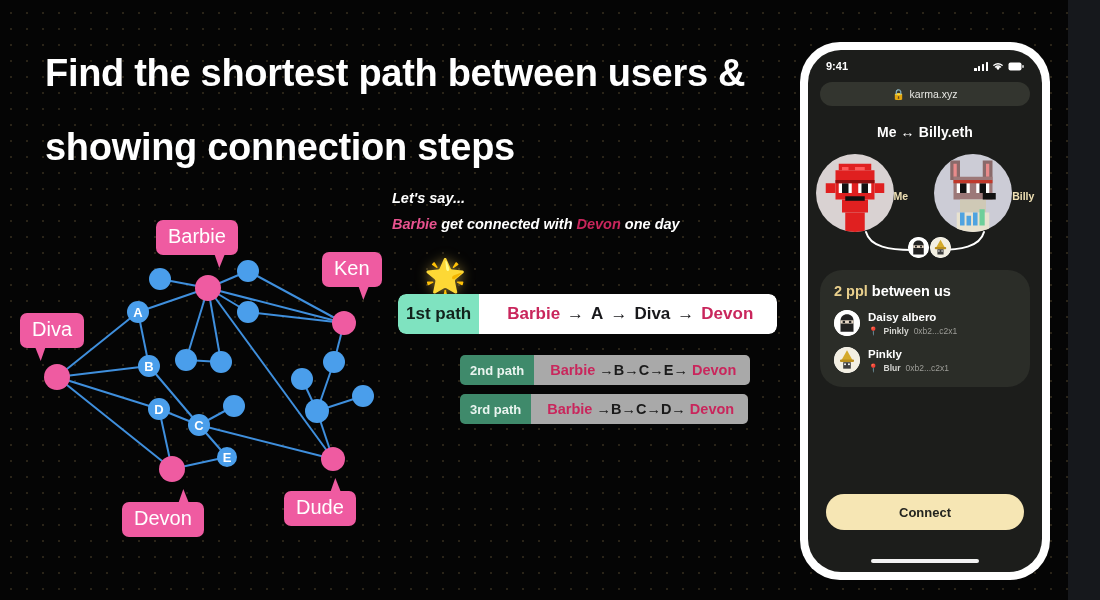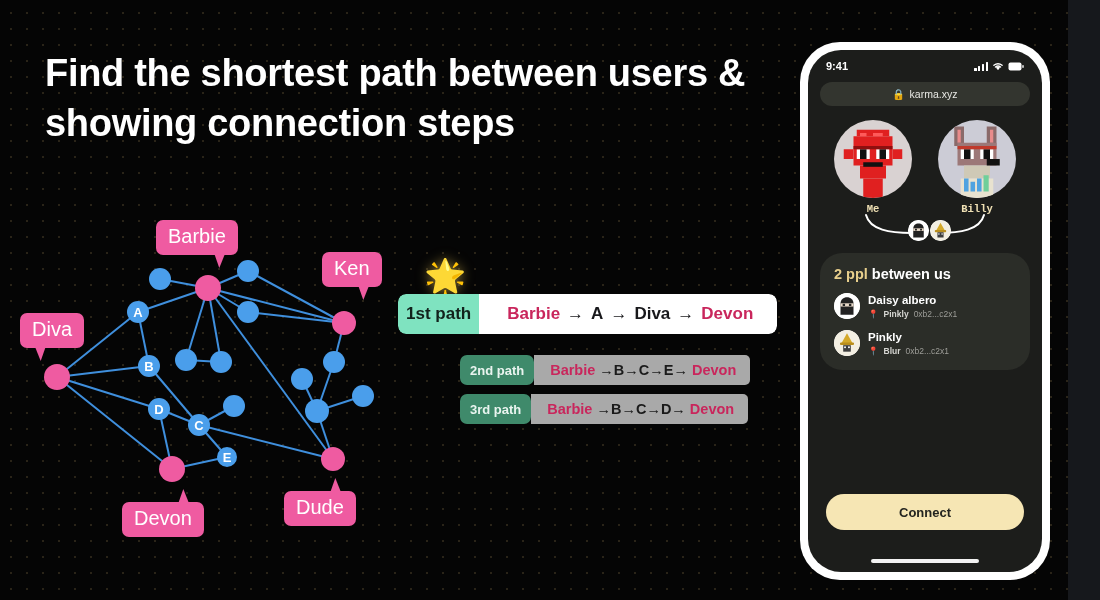--- a/index.html
+++ b/index.html
@@ -26,41 +26,41 @@
   
   #headline {
     position: absolute; left: 45px; top: 48px;
     width: 720px;
     color: #ffffff;
     font-size: 38px;
     font-weight: bold;
     line-height: 1.32;
     letter-spacing: -0.3px;
   }
-  #headline .l2 { display:block; }
+  #headline .l2 { display:block;margin-top:24px; }
 
   
   #caption {
     position: absolute; left: 392px; top: 186px;
     font-size: 14.5px; font-style: italic; font-weight: bold;
     color: #ffffff; line-height: 1.76;
     white-space: nowrap;
   }
   .c-barbie { color: #e8538f; }
   .c-devon  { color: #c9265c; }
 
   
   .path-row {
     position: absolute;
     display: flex; align-items: stretch;
     border-radius: 7px; overflow: hidden;
   }
   .path-badge {
     display: flex; align-items: center; justify-content: center;
-    font-weight: bold; white-space: nowrap; border-radius: 7px;
+    font-weight: bold; white-space: nowrap;
   }
   .path-body {
     display: flex; align-items: center;
     font-weight: bold; white-space: nowrap;
   }
 
   
   #path1 { left: 398px; top: 294px; height: 40px; border-radius: 8px; }
   #path1 .path-badge {
     background: #7fe3c0; color: #12221c;
@@ -145,21 +145,21 @@
     gap:4px; color:#e7e7e3; font-size:10.5px;
   }
   #apptitle {
     margin-top: 18px; text-align:center; color:#ffffff;
     font-size: 14px; font-weight: bold; letter-spacing:.1px;
   }
   #avatars {
     margin-top: 14px; display:flex; justify-content:center; gap: 26px;
     position: relative;
   }
-  .av-wrap { display:flex; flex-direction:column; align-items:center;font-family:Liberation Mono, monospace; }
+  .av-wrap { display:flex; flex-direction:row; align-items:center; }
   .av { width: 78px; height: 78px; border-radius: 50%; overflow:hidden;
         display:flex; align-items:center; justify-content:center; }
   .av-name { margin-top: 5px; font-size: 10.5px; font-weight:bold; color:#efe0b4; }
   #connector { position: relative; height: 30px; margin-top: -2px; }
   #connector svg { position:absolute; left:0; top:0; }
   .chip {
     position:absolute; top: 7px; width: 21px; height: 21px; border-radius:50%;
     background:#fff; display:flex; align-items:center; justify-content:center;
     font-size: 11px; overflow:hidden;
   }
@@ -195,20 +195,24 @@
 <body>
 
 <div id="stage">
   <div id="canvas">
 
     <div id="headline">
       <span class="l1">Find the shortest path between users &amp;</span>
       <span class="l2">showing connection steps</span>
     </div>
 
+    <div id="caption">
+      <div>Let's say...</div>
+      <div><span class="c-barbie">Barbie</span><span> get connected with </span><span class="c-devon">Devon</span><span> one day</span></div>
+    </div>
 
     <div id="graph">
       <svg id="graph-edges" width="420" height="380">
           <line x1="208" y1="88" x2="160" y2="79" stroke="#3f8fdd" stroke-width="2"></line>
           <line x1="208" y1="88" x2="248" y2="71" stroke="#3f8fdd" stroke-width="2"></line>
           <line x1="208" y1="88" x2="248" y2="112" stroke="#3f8fdd" stroke-width="2"></line>
           <line x1="208" y1="88" x2="138" y2="112" stroke="#3f8fdd" stroke-width="2"></line>
           <line x1="208" y1="88" x2="186" y2="160" stroke="#3f8fdd" stroke-width="2"></line>
           <line x1="208" y1="88" x2="221" y2="162" stroke="#3f8fdd" stroke-width="2"></line>
           <line x1="208" y1="88" x2="344" y2="123" stroke="#3f8fdd" stroke-width="2"></line>
@@ -320,20 +324,21 @@
               <rect x="14.3" y="3" width="1.4" height="3" rx="0.7" fill="#fff"></rect>
             </svg>
           </span>
         </div>
 
         <div id="urlbar">
           <span>🔒</span>
           <span>karma.xyz</span>
         </div>
 
+        <div id="apptitle">Me ↔ Billy.eth</div>
 
         <div id="avatars">
           <div class="av-wrap">
             <div class="av">
               <svg width="78" height="78" viewBox="0 0 24 24">
                 <rect width="24" height="24" fill="#d9d2d2"></rect>
                 <g fill="#e02020">
                   <rect x="7" y="3" width="10" height="2"></rect>
                     <rect x="6" y="5" width="12" height="3"></rect>
                   <rect x="6" y="8" width="12" height="6"></rect>

